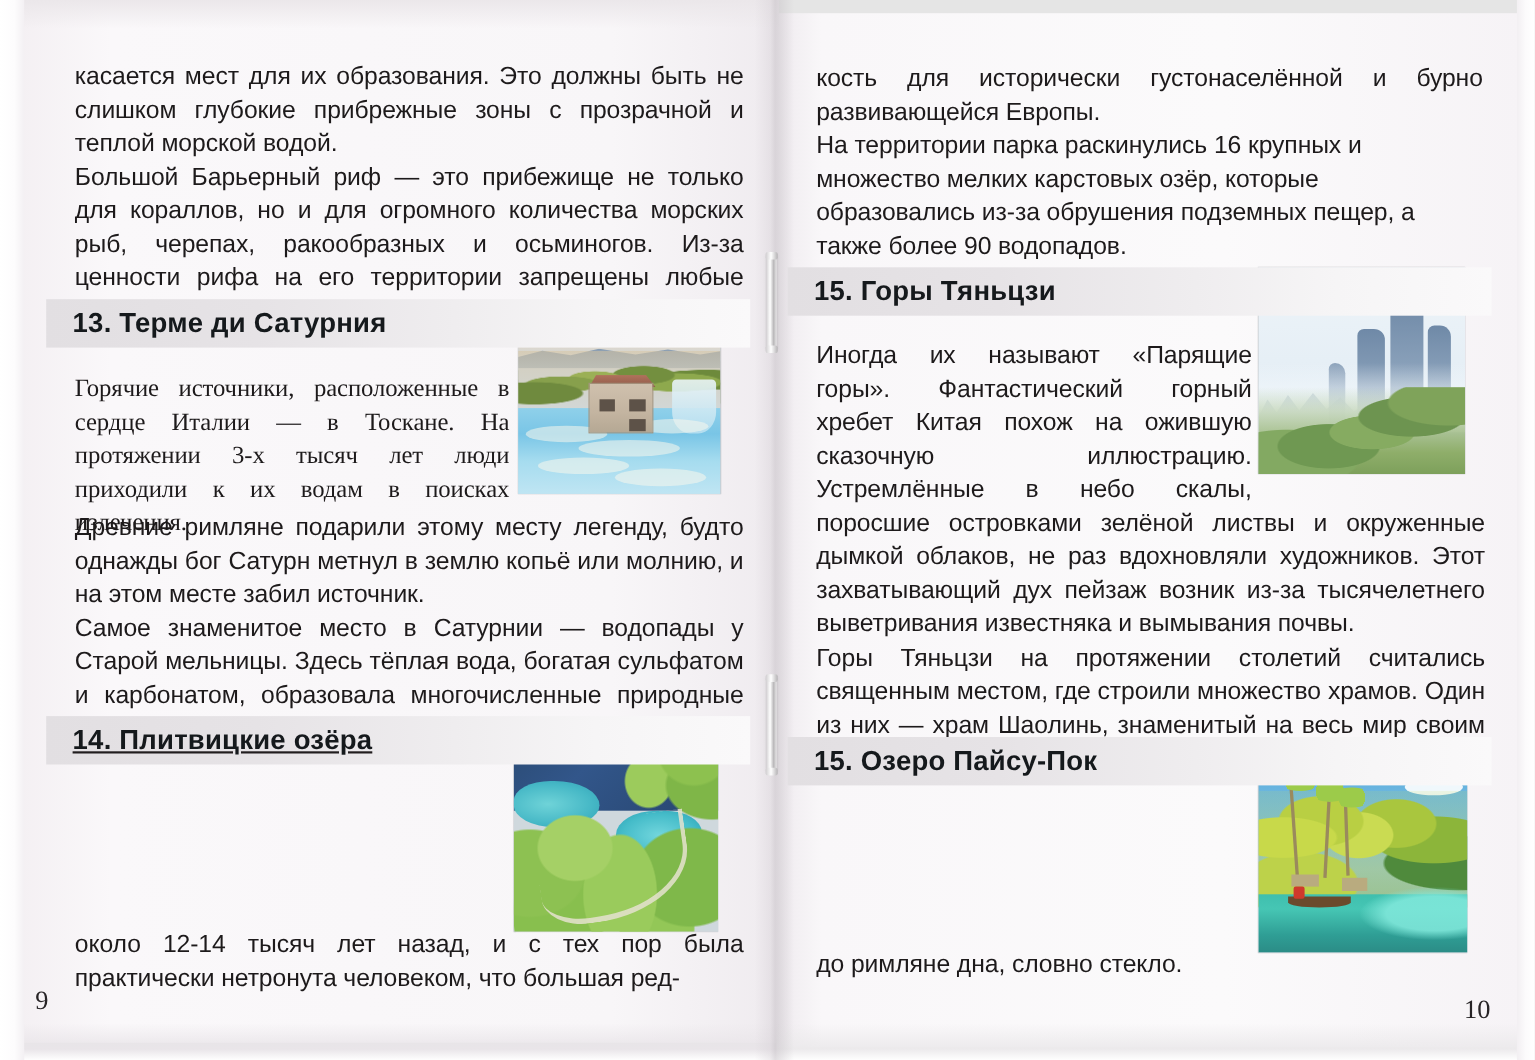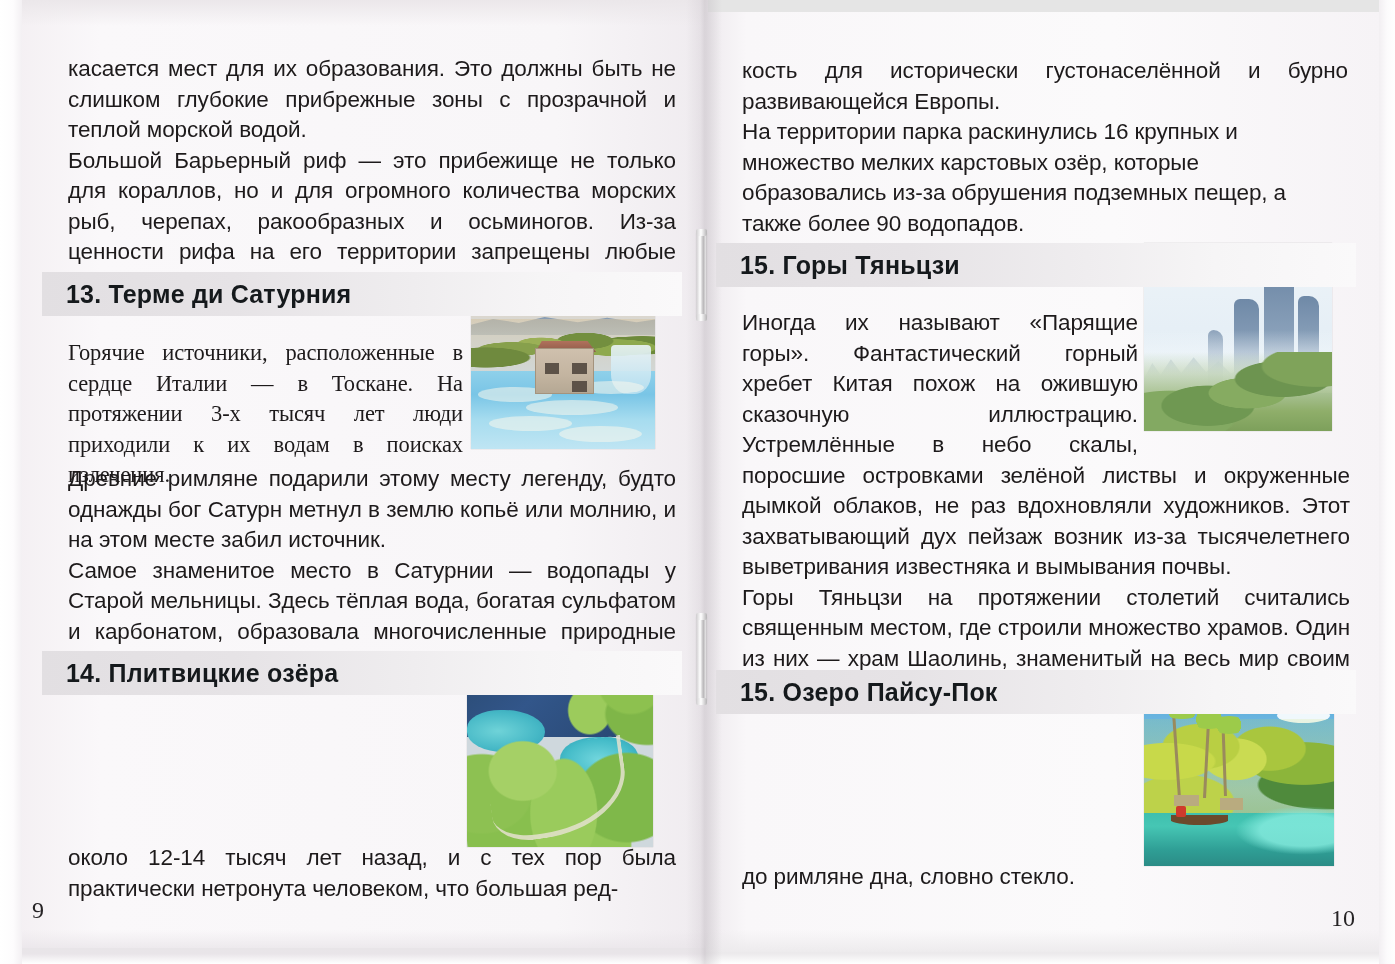--- a/index.html
+++ b/index.html
@@ -134,21 +134,21 @@
   }
   .section-head .head-text {
     font-size: 25px;
     font-weight: bold;
     color: #15191c;
     padding-left: 24px;
     letter-spacing: 0.2px;
     white-space: nowrap;
   }
   .head-13 { left: 42px;  top: 272px; width: 640px; }
-  .head-14 { left: 42px;  top: 651px; width: 640px; }
+  .head-14 { left: 42px;  top: 651px; width: 640px; text-decoration: underline; }
   .head-15 { left: 716px; top: 243px; width: 640px; }
   .head-16 { left: 716px; top: 670px; width: 640px; }
 
   
   .photo {
     position: absolute;
     overflow: hidden;
     background: #cfd8dd;
     box-shadow: 0 0 1px rgba(90,90,95,0.4);
   }

